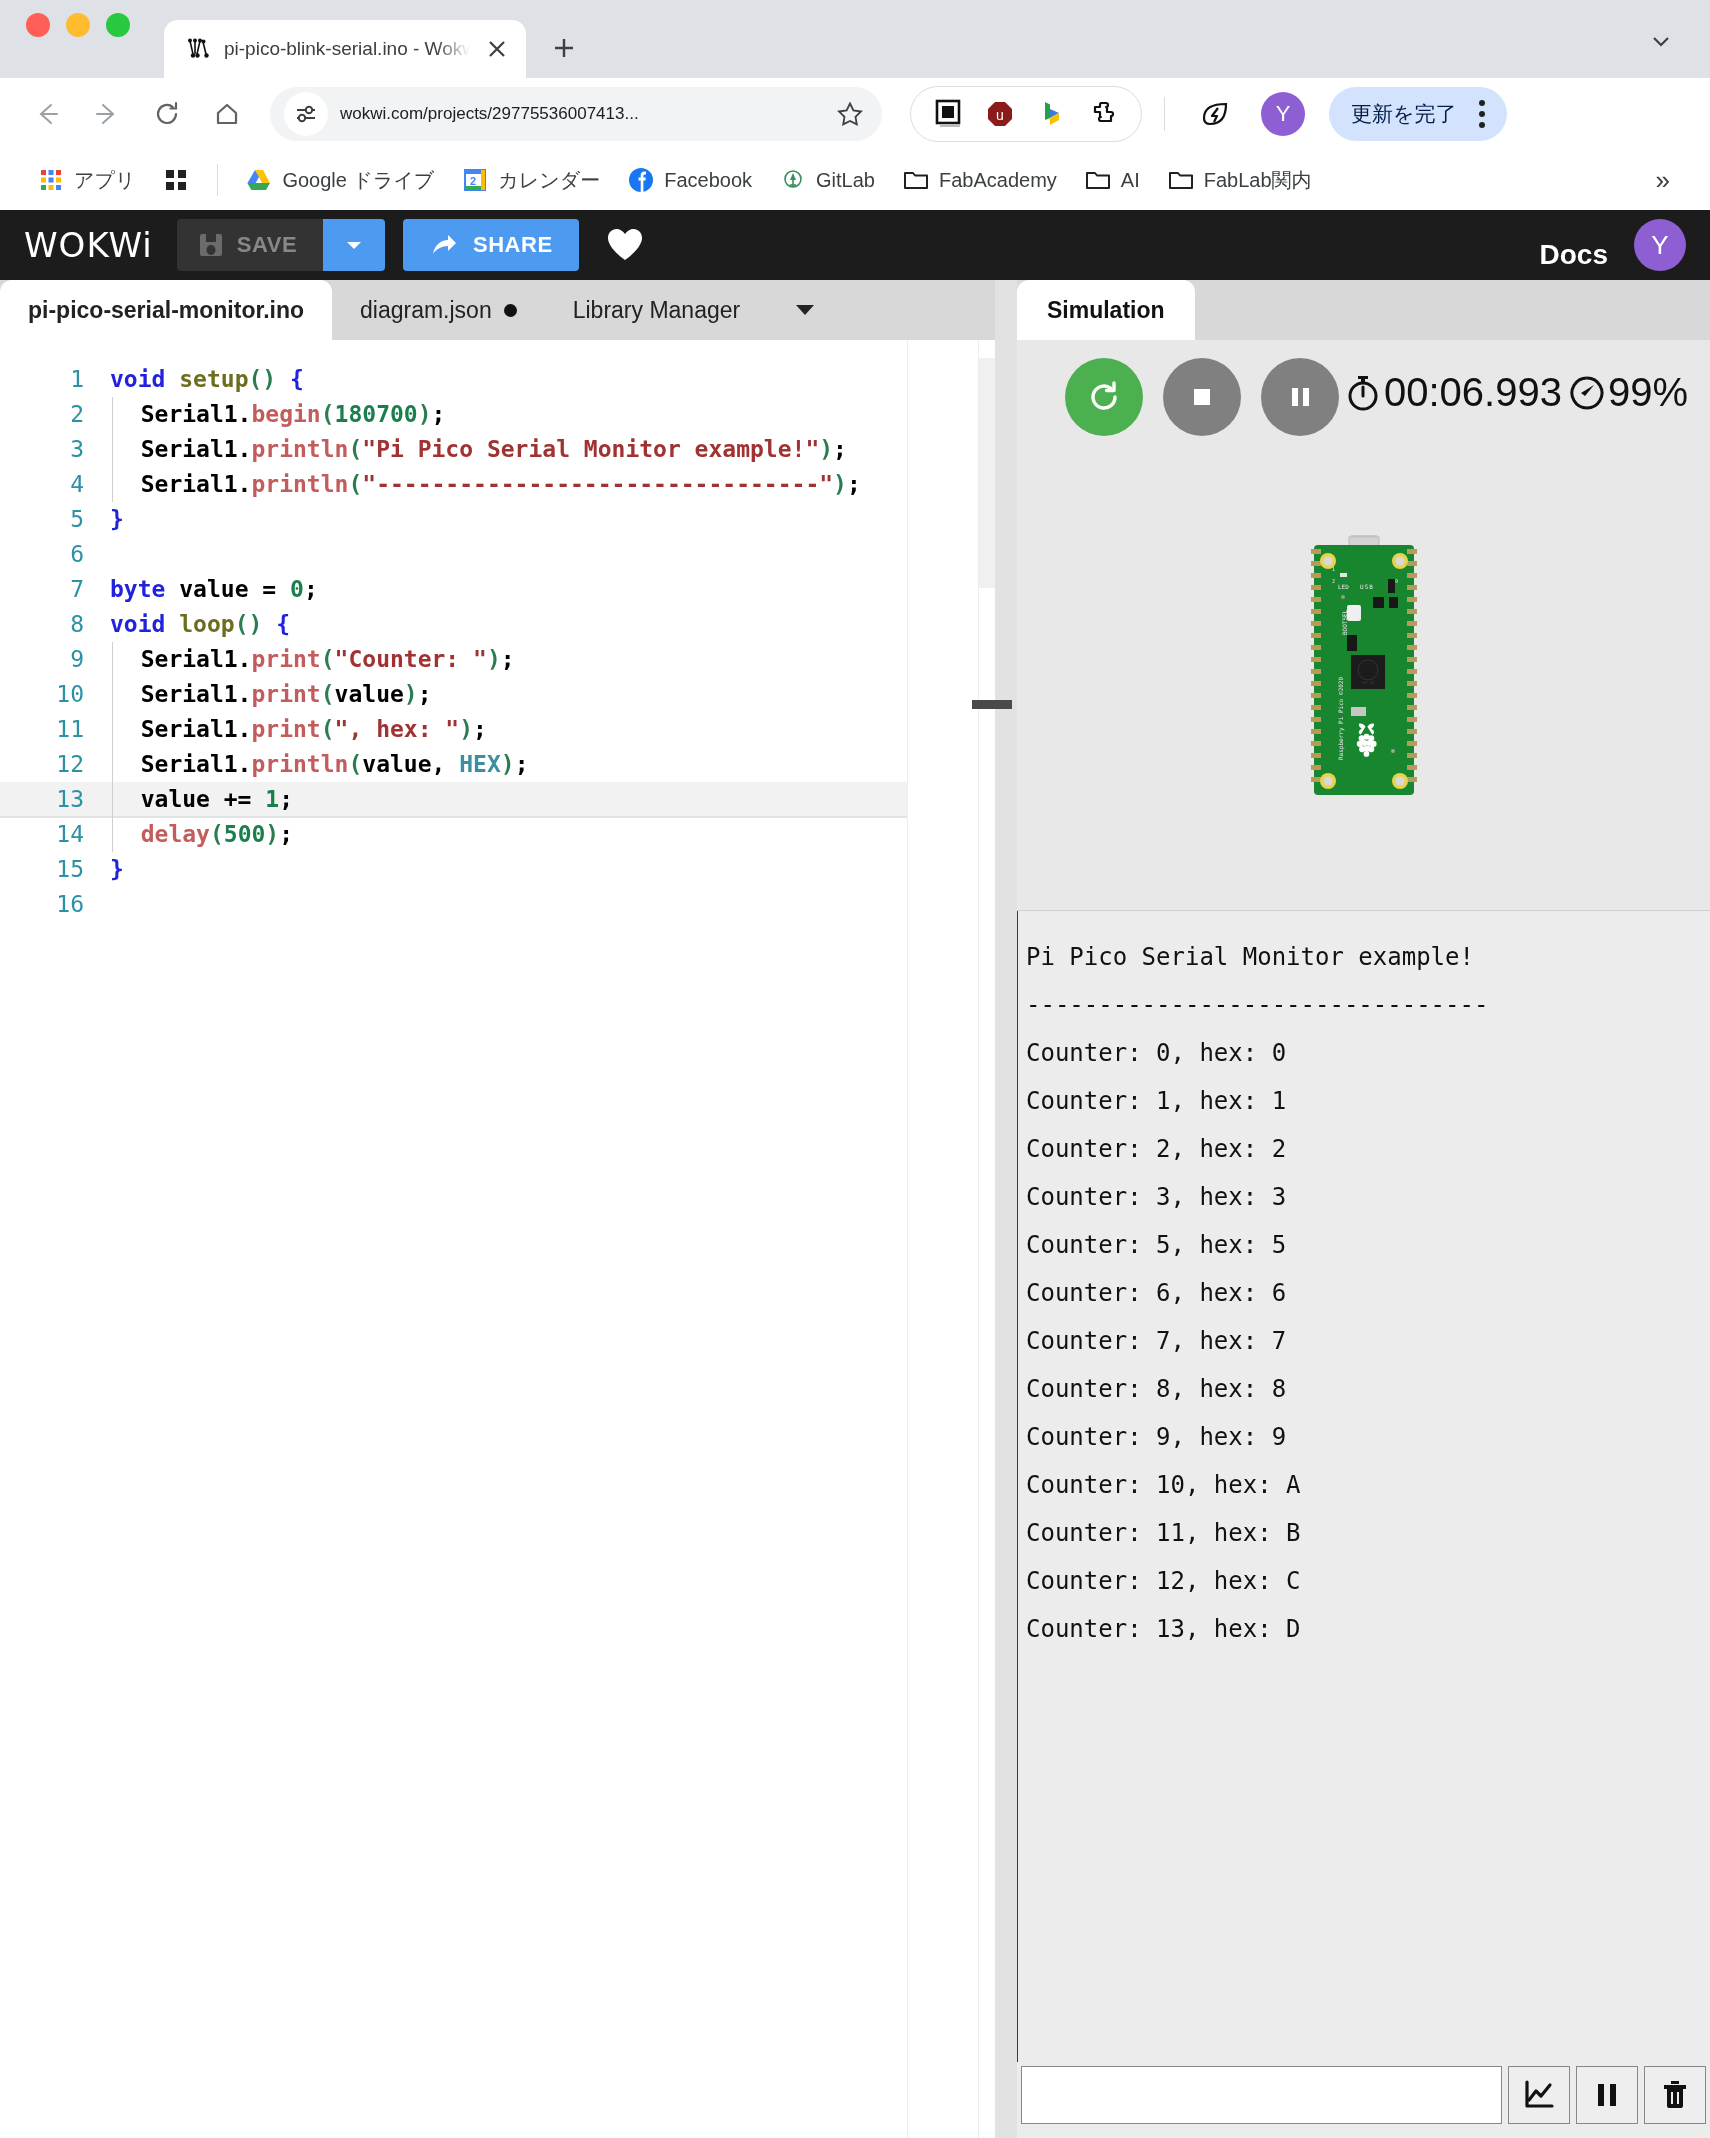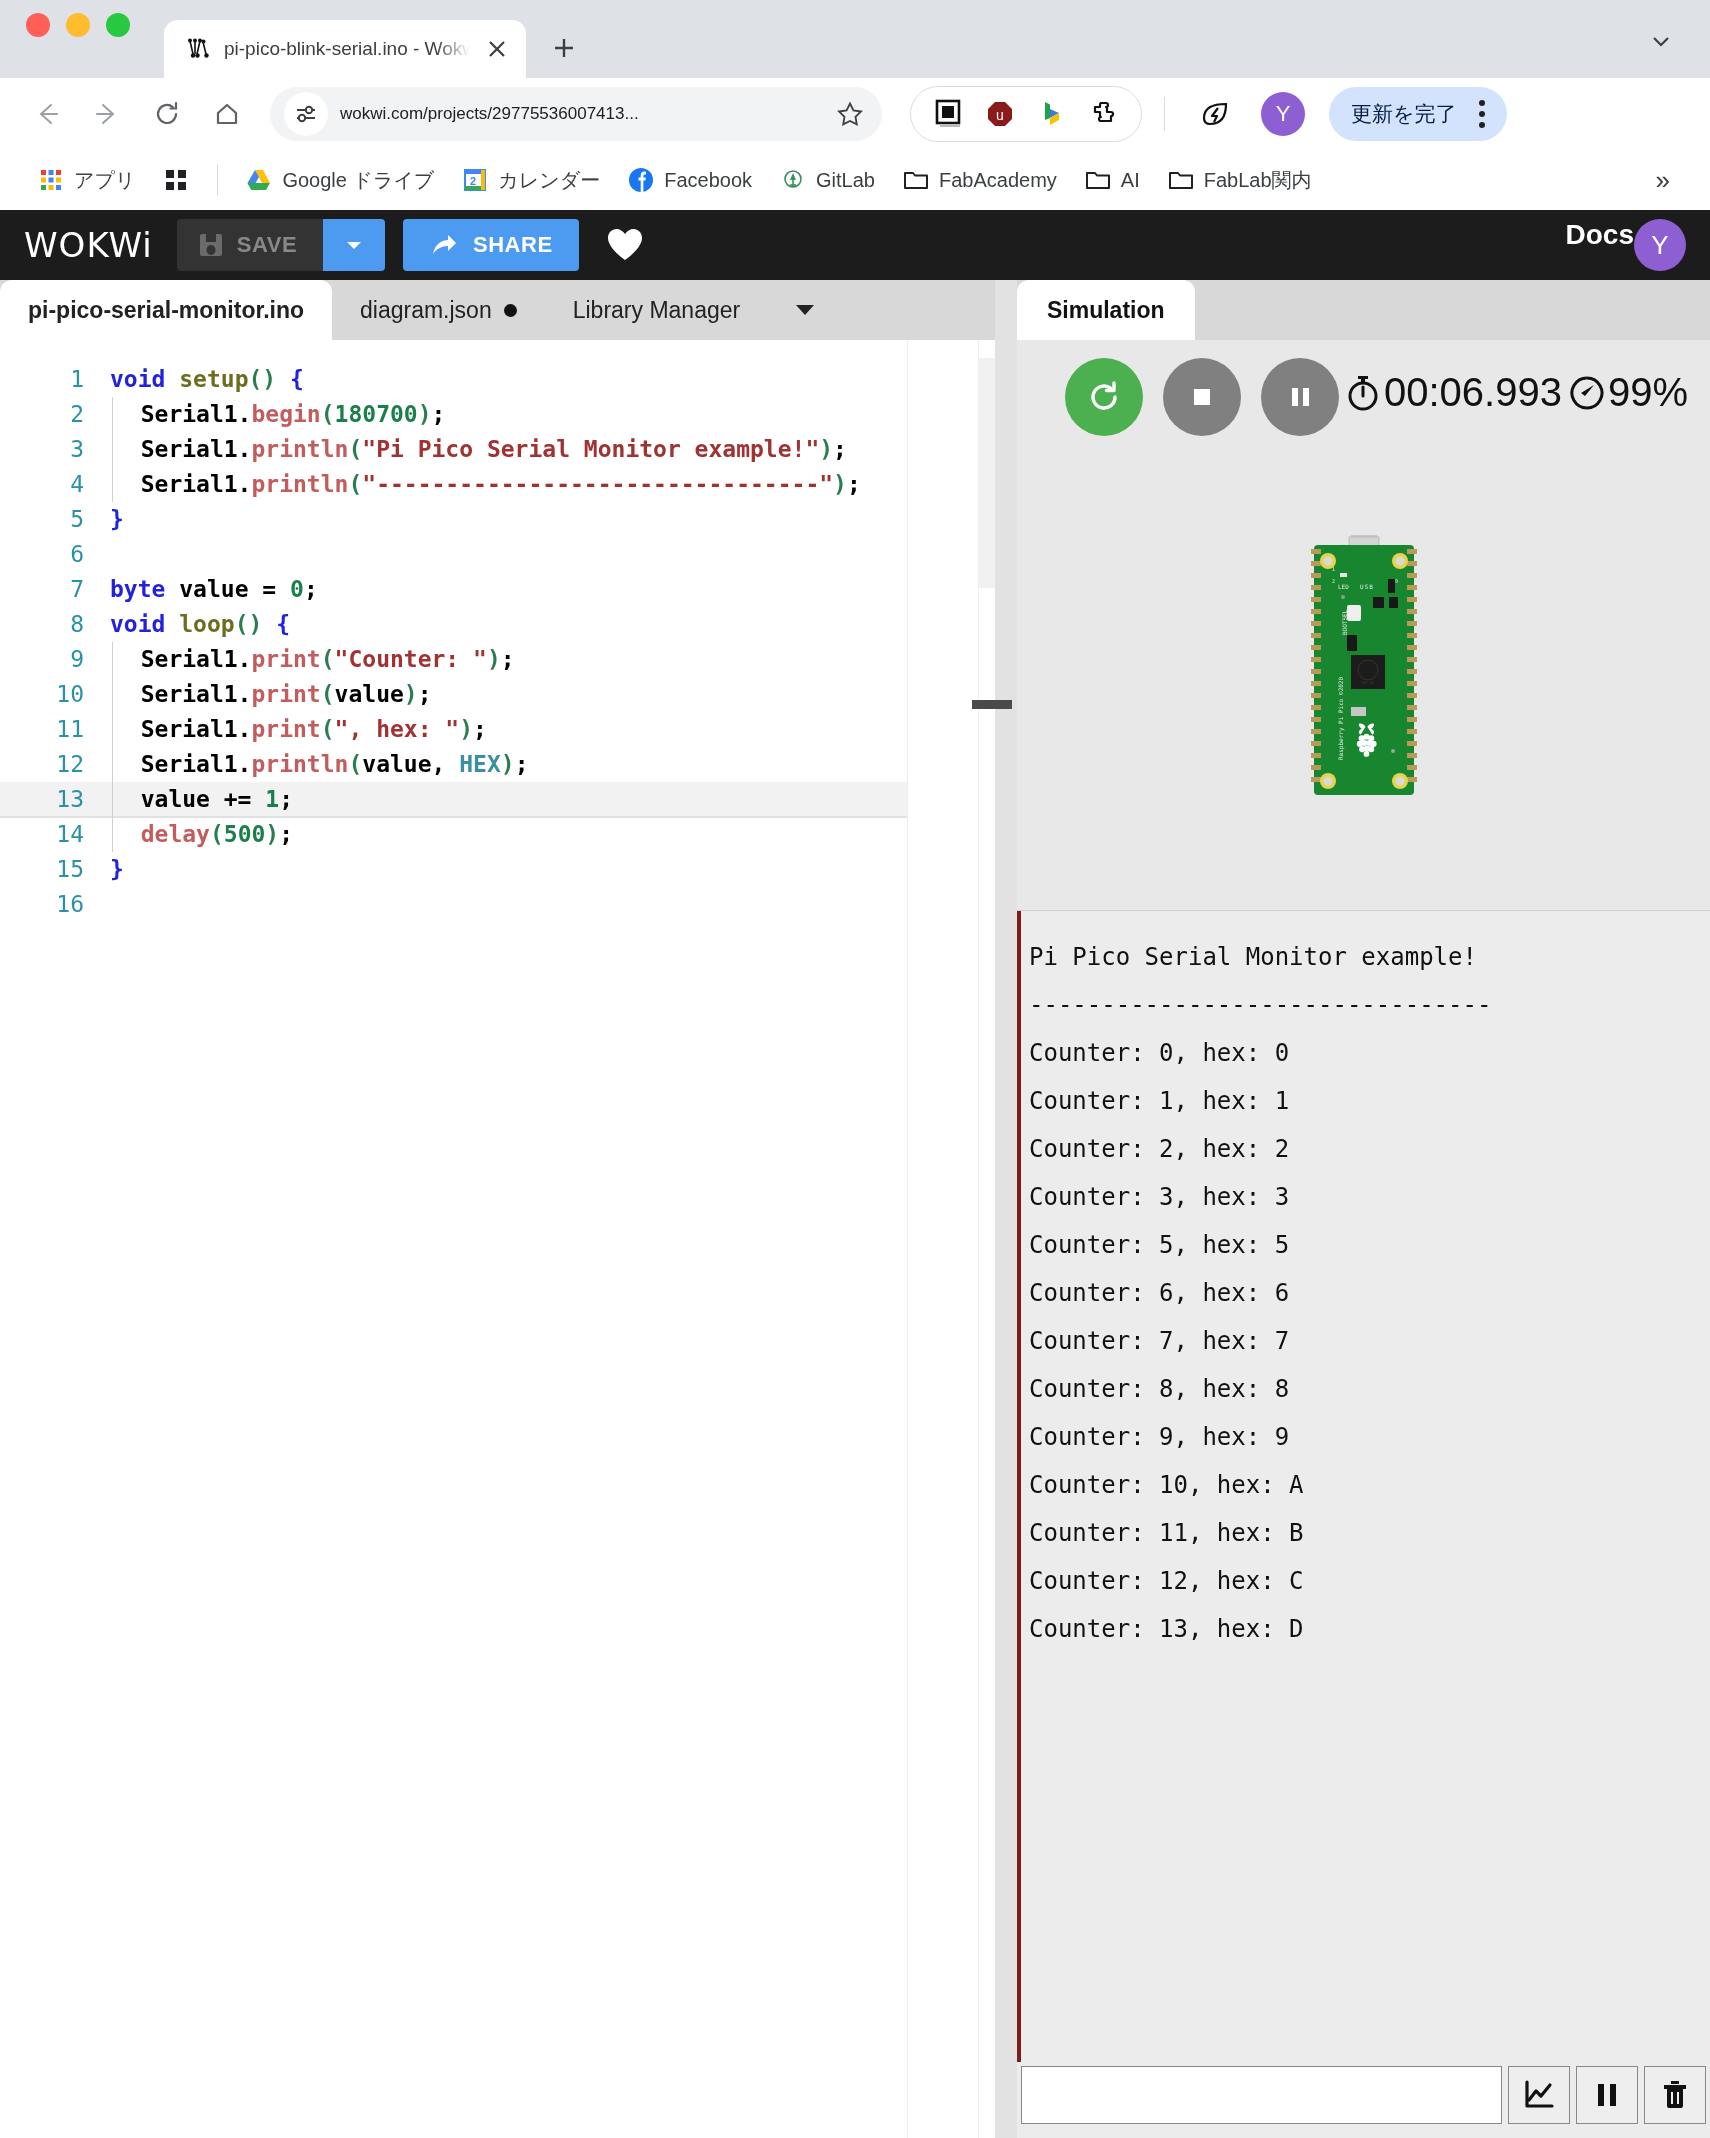--- a/index.html
+++ b/index.html
@@ -101,21 +101,21 @@
     background: #333; color: #888; display:flex; align-items:center; gap: 12px;
     padding: 0 26px 0 20px; font-size: 22px; font-weight: 700; letter-spacing: .5px;
   }
   .save-caret { background: #4d9bf0; width: 62px; display:flex; align-items:center; justify-content:center; }
   .share-btn {
     height: 52px; background: #4d9bf0; color:#fff; border-radius: 4px;
     display:flex; align-items:center; gap:14px; padding: 0 26px;
     font-size: 22px; font-weight: 700; letter-spacing: .5px;
   }
   .heart-btn { color:#fff; font-size: 34px; margin-left: 10px; display:flex; align-items:center; }
-  .wk-right { margin-left: auto; display:flex; align-items:flex-start; }
+  .wk-right { margin-left: auto; display:flex; align-items:flex-end; gap: 26px; }
   .docs-link { color:#fff; font-size: 28px; font-weight: 700; }
   .wk-avatar { width: 52px; height: 52px; border-radius:50%; background:#8e5fd3; color:#fff; font-size:26px; display:flex; align-items:center; justify-content:center;}
 
   .wk-body { flex: 1; display: flex; min-height: 0; }
 
   
   .editor-pane { width: 995px; display:flex; flex-direction:column; min-width:0; background:#fff; }
   .tabs-row { height: 60px; background:#d8d8d8; display:flex; align-items:stretch; flex:0 0 60px;}
   .etab {
     display:flex; align-items:center; padding: 0 28px; font-size: 23px; color:#222; gap: 12px;
@@ -164,21 +164,21 @@
   
   .board-wrap { position:absolute; left: 50%; top: 195px; transform: translateX(-50%); }
 
   .serial {
     flex: 1; background:#ececec; border-top: 1px solid #cfcfcf;
     display:flex; flex-direction:column; min-height:0; position:relative;
   }
   .serial-out {
     flex:1; overflow:hidden; padding: 22px 0 0 8px;
     font-family:"DejaVu Sans Mono", monospace; font-size: 24px; color:#111; line-height: 48px;
-    border-left: 4px solid #7f1d1d;
+    border-left: 1px solid #7f1d1d;
   }
   .sline { white-space: pre; }
   .serial-bar { height: 76px; display:flex; align-items:center; gap: 6px; padding: 0 4px 10px 4px; flex:0 0 76px; }
   .serial-input { flex:1; height: 58px; background:#fff; border:1px solid #888; }
   .sb-btn { width: 62px; height: 58px; background:#eee; border:1px solid #888; display:flex; align-items:center; justify-content:center; }
 
   svg { display:block; }
 </style>
 </head>
 <body>

